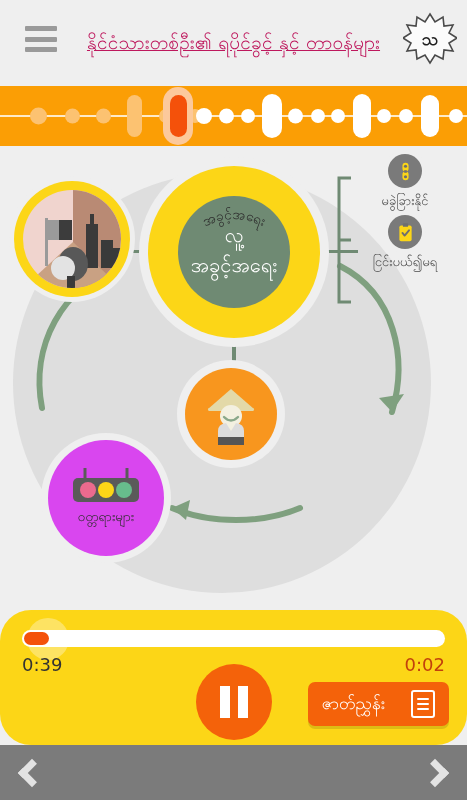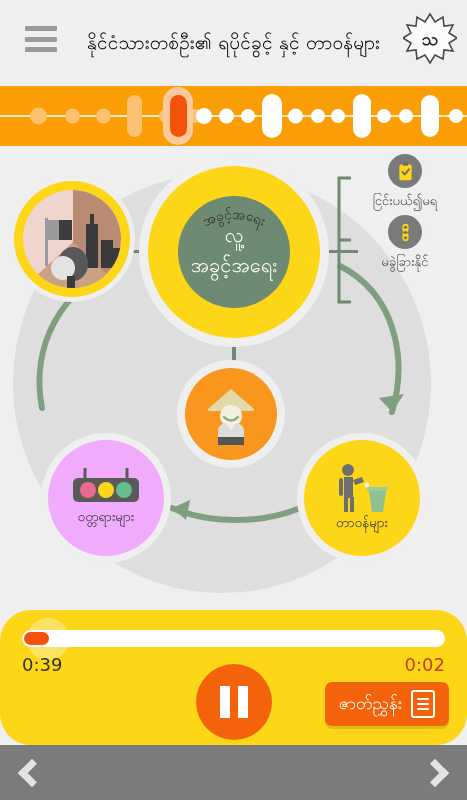--- a/index.html
+++ b/index.html
@@ -14,22 +14,22 @@
   .header{
     height:86px; background:#efefef; position:relative; flex:none;
     display:flex; align-items:center;
   }
   .hamburger{
     position:absolute; left:25px; top:26px; width:32px; height:26px;
     display:flex; flex-direction:column; justify-content:space-between; cursor:pointer;
   }
   .hamburger span{ display:block; height:5px; background:#9a9a9a; border-radius:1px; }
   .header-title{
-    width:100%; text-align:center; padding:0 68px; color:#000000;
-    font-size:19px; line-height:1.45; letter-spacing:.2px;
+    width:100%; text-align:center; padding:0 68px; color:#be185d;
+    font-size:19px; line-height:1.45; letter-spacing:.2px;text-decoration:underline;
   }
   .logo{
     position:absolute; right:10px; top:12px; width:54px; height:54px;
     display:flex; align-items:center; justify-content:center;
   }
   .logo svg{ width:54px; height:54px; }
 
   
   .wavebar{
     height:60px; background:#FB9E05; flex:none; position:relative; overflow:hidden;
@@ -106,21 +106,21 @@
   
   .farmer{
     left:185px; top:222px; width:92px; height:92px; background:#F8961E; z-index:6;
     box-shadow:0 0 0 8px #efefef;
     display:flex; align-items:center; justify-content:center; overflow:hidden;
   }
   .farmer svg{ width:62px; height:62px; }
 
   
   .bl{
-    left:48px; top:294px; width:116px; height:116px; background:#f0abfc; z-index:6;
+    left:48px; top:294px; width:116px; height:116px; background:#d946ef; z-index:6;
     box-shadow:0 0 0 7px #efefef;
     display:flex; flex-direction:column; align-items:center; justify-content:center;
   }
   .bl svg{ width:74px; height:38px; margin-bottom:2px; }
   .node-label{ font-size:13.5px; color:#2f2f2f; text-align:center; }
 
   
   .br{
     left:304px; top:294px; width:116px; height:116px; background:#FCD617; z-index:6;
     box-shadow:0 0 0 7px #efefef;
@@ -153,21 +153,21 @@
   .t-right{ position:absolute; right:22px; top:44px; font-size:18px; color:#c2410c; }
   .playbtn{
     position:absolute; left:50%; transform:translateX(-50%); top:54px;
     width:76px; height:76px; border-radius:50%; background:#F4620A; border:0;
     display:flex; align-items:center; justify-content:center; cursor:pointer;
   }
   .playbtn i{ display:block; width:10px; height:32px; background:#fff; margin:0 4px; }
   .scriptbtn{
     position:absolute; right:18px; top:72px; height:44px; padding:0 14px;
     background:#F4620A; border:0; border-radius:7px; color:#fff;
-    display:flex; align-items:center; gap:9px; cursor:pointer;
+    display:flex; align-items:center; gap:26px; cursor:pointer;
     box-shadow:0 3px 0 rgba(0,0,0,.12);
   }
   .scriptbtn span{ font-size:17px; }
   .doc-ico{
     width:24px; height:28px; border:2px solid #fff; border-radius:3px;
     display:flex; flex-direction:column; justify-content:center; gap:3px; padding:0 4px;
   }
   .doc-ico b{ display:block; height:2px; background:#fff; border-radius:1px; }
 
   
@@ -281,39 +281,39 @@
     <div class="legend">
       <svg class="legend-bracket" viewBox="0 0 18 140">
         <path d="M18,8 L6,8 L6,132 L18,132" fill="none" stroke="#6F8A73" stroke-width="3"></path>
         <line x1="6" y1="70" x2="18" y2="70" stroke="#6F8A73" stroke-width="3"></line>
       </svg>
 
 
       <div class="legend-row">
         <div class="legend-ico">
           <svg viewBox="0 0 24 24">
-              <rect x="5" y="4" width="14" height="18" rx="2" fill="#FCD617"></rect>
-            <rect x="9" y="1.5" width="6" height="4" rx="1" fill="#6f6f6f"></rect>
-            <path d="M8.5,12.5 L11,15.5 L16,9.5" fill="none" stroke="#6f6f6f" stroke-width="2.2" stroke-linecap="round" stroke-linejoin="round"></path>
-            </svg>
-        </div>
-        <div class="legend-txt">ငြင်းပယ်၍မရ</div>
-      </div>
-
-      <div class="legend-row">
-        <div class="legend-ico">
-          <svg viewBox="0 0 24 24">
             <rect x="8.5" y="2" width="7" height="10" rx="3.5" fill="#FCD617"></rect>
             <rect x="8.5" y="12" width="7" height="10" rx="3.5" fill="#FCD617"></rect>
             <rect x="10.5" y="10.5" width="3" height="3" fill="#6f6f6f"></rect>
             <circle cx="12" cy="6" r="1.8" fill="#6f6f6f"></circle>
             <circle cx="12" cy="18" r="1.8" fill="#6f6f6f"></circle>
             </svg>
         </div>
         <div class="legend-txt">မခွဲခြားနိုင်</div>
+      </div>
+
+      <div class="legend-row">
+        <div class="legend-ico">
+          <svg viewBox="0 0 24 24">
+              <rect x="5" y="4" width="14" height="18" rx="2" fill="#FCD617"></rect>
+            <rect x="9" y="1.5" width="6" height="4" rx="1" fill="#6f6f6f"></rect>
+            <path d="M8.5,12.5 L11,15.5 L16,9.5" fill="none" stroke="#6f6f6f" stroke-width="2.2" stroke-linecap="round" stroke-linejoin="round"></path>
+            </svg>
+        </div>
+        <div class="legend-txt">ငြင်းပယ်၍မရ</div>
       </div>
     </div>
 
     <div class="node farmer">
       <svg viewBox="0 0 62 62">
         <polygon points="31,6 54,26 8,26" fill="#E3D9A8"></polygon>
         <rect x="8" y="25" width="46" height="3" rx="1.5" fill="#E3D9A8"></rect>
         <circle cx="31" cy="33" r="11" fill="#F3F0E0"></circle>
         <path d="M24,34 Q31,41 38,34" fill="none" stroke="#8aa88a" stroke-width="2.4" stroke-linecap="round"></path>
         <path d="M18,62 L18,48 Q18,41 26,40 L36,40 Q44,41 44,48 L44,62 Z" fill="#DCDCDC"></path>
@@ -327,34 +327,20 @@
         <line x1="16" y1="0" x2="16" y2="12" stroke="#5a5a5a" stroke-width="3"></line>
         <line x1="58" y1="0" x2="58" y2="12" stroke="#5a5a5a" stroke-width="3"></line>
         <rect x="4" y="10" width="66" height="24" rx="5" fill="#5a5a5a"></rect>
         <circle cx="19" cy="22" r="8" fill="#EC6A8E"></circle>
         <circle cx="37" cy="22" r="8" fill="#FCD617"></circle>
         <circle cx="55" cy="22" r="8" fill="#67BC8C"></circle>
       </svg>
       <div class="node-label">ဝတ္တရားများ</div>
     </div>
 
-    <div class="node br">
-      <svg viewBox="0 0 56 50">
-        <circle cx="14" cy="7" r="6" fill="#6f6f6f"></circle>
-        <rect x="10" y="14" width="9" height="21" fill="#6f6f6f"></rect>
-        <rect x="5" y="15" width="4" height="18" rx="2" fill="#6f6f6f"></rect>
-        <rect x="10" y="34" width="4" height="15" fill="#6f6f6f"></rect>
-        <rect x="16" y="34" width="4" height="15" fill="#6f6f6f"></rect>
-        <path d="M19,17 L28,14 L30,19 L21,22 Z" fill="#6f6f6f"></path>
-        <circle cx="33" cy="22" r="2.4" fill="#f3f3e0"></circle>
-        <polygon points="35,28 52,28 49,49 38,49" fill="#8FC08F"></polygon>
-        <rect x="33" y="24" width="21" height="4" rx="1.5" fill="#9ecb9e"></rect>
-      </svg>
-      <div class="node-label">တာဝန်များ</div>
-    </div>
   </div>
 
   <div class="player">
     <div class="track-wrap">
       <div class="track">
         <div class="track-knob"></div>
         <div class="track-fill" style="width: 6%;"></div>
       </div>
     </div>
     <div class="t-left">0:39</div>

